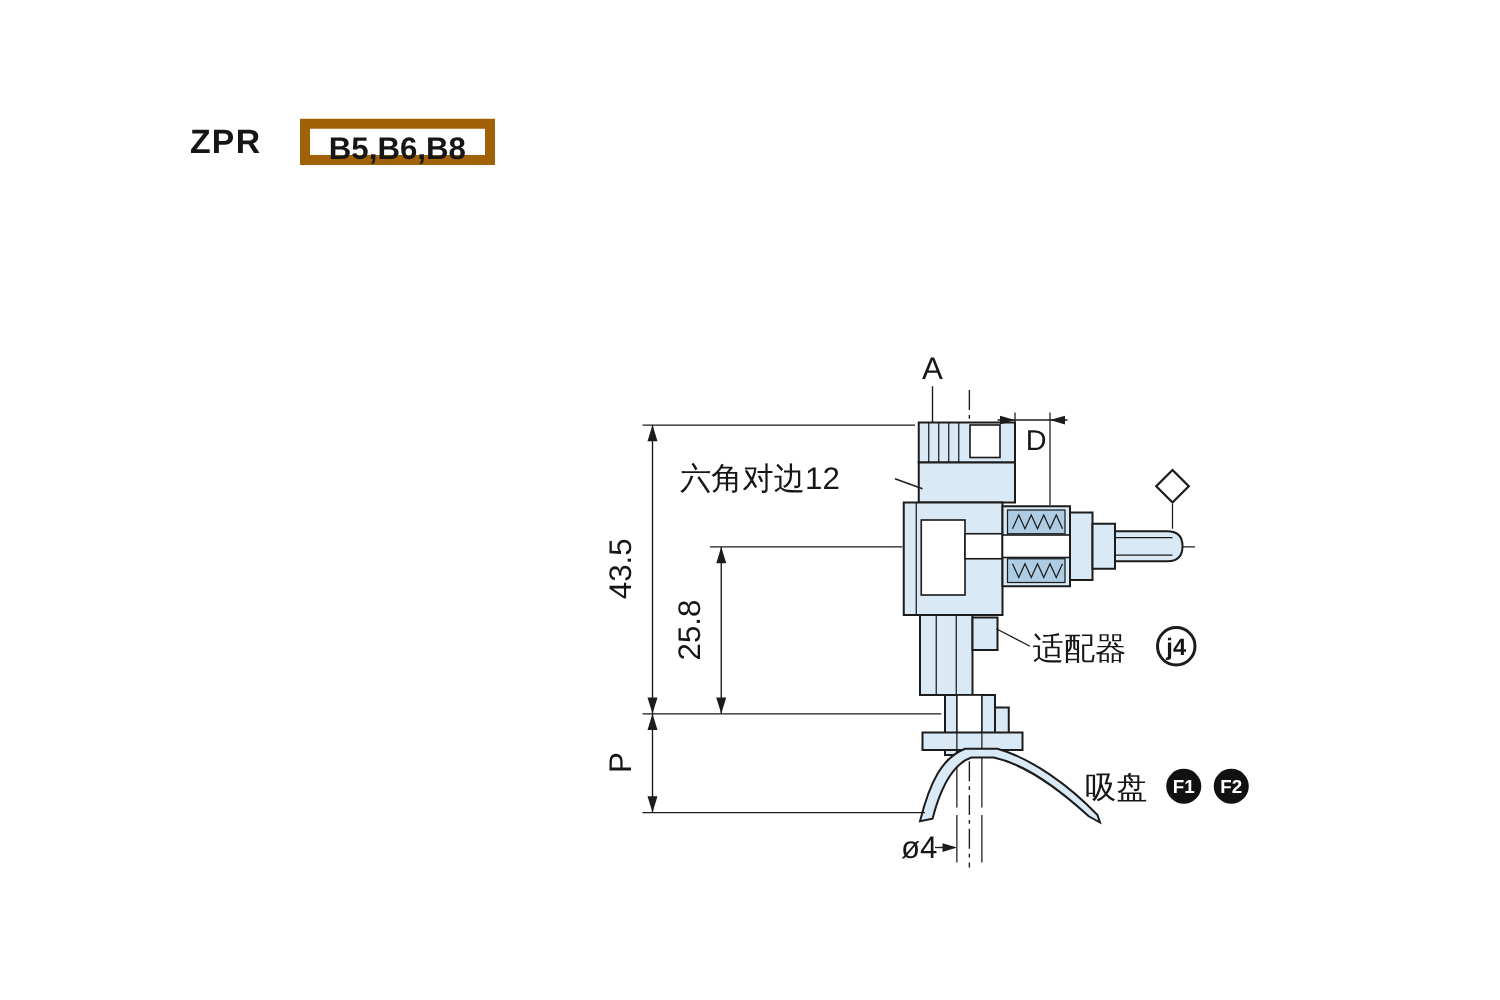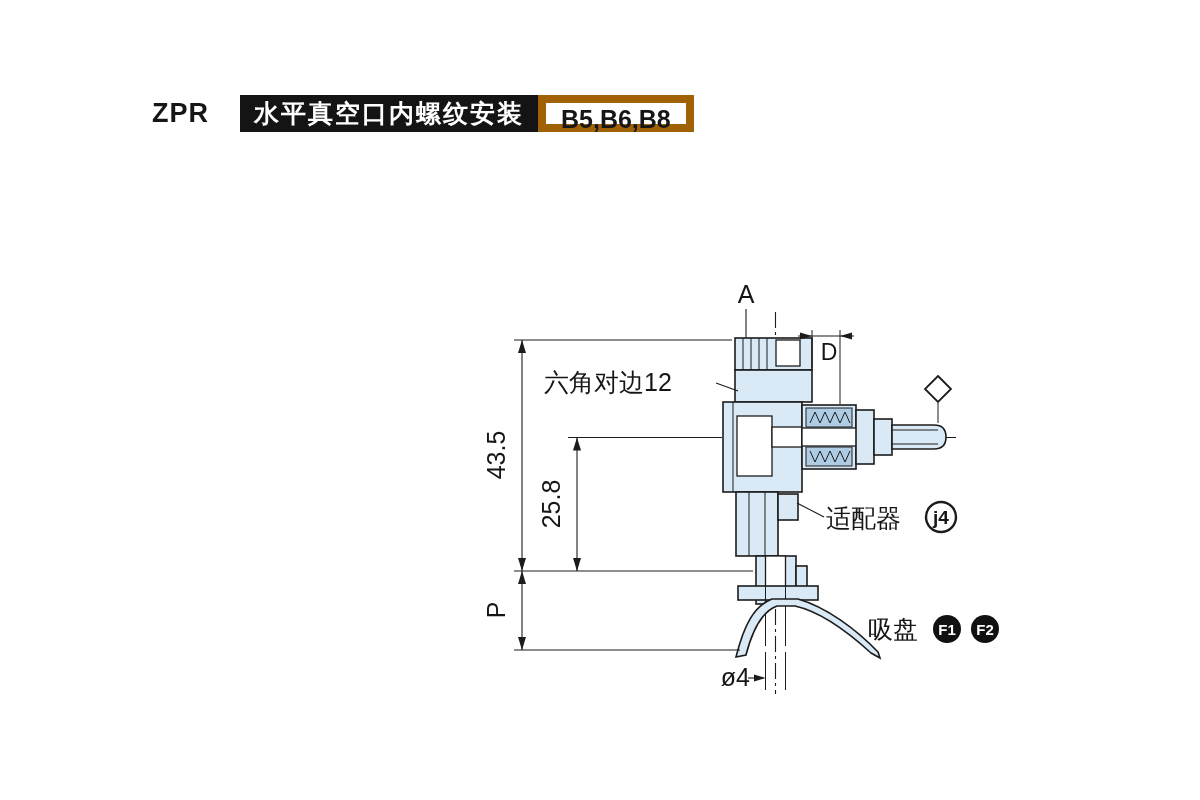--- a/index.html
+++ b/index.html
@@ -34,21 +34,20 @@
   .white{fill:#ffffff;stroke:#1c1c1c;stroke-width:1.3;}
   .arrow{fill:#1c1c1c;stroke:none;}
   .cjk{font-size:25px;}
   .dimtxt{font-size:25px;}
 </style>
 </head>
 <body>
 
 <div class="header">
   <div class="series">ZPR</div>
-  <div class="badge">水平真空口内螺纹安装</div>
   <div class="models">B5,B6,B8</div>
 </div>
 
 <svg width="1200" height="800" viewBox="0 0 1200 800">
 
   <g>
     <path class="dim" d="M775.5 312 V694" stroke-dasharray="16 4 3 4"></path>
     <path class="dim" d="M730 437.5 H956" stroke-dasharray="16 4 3 4"></path>
   </g>
 

